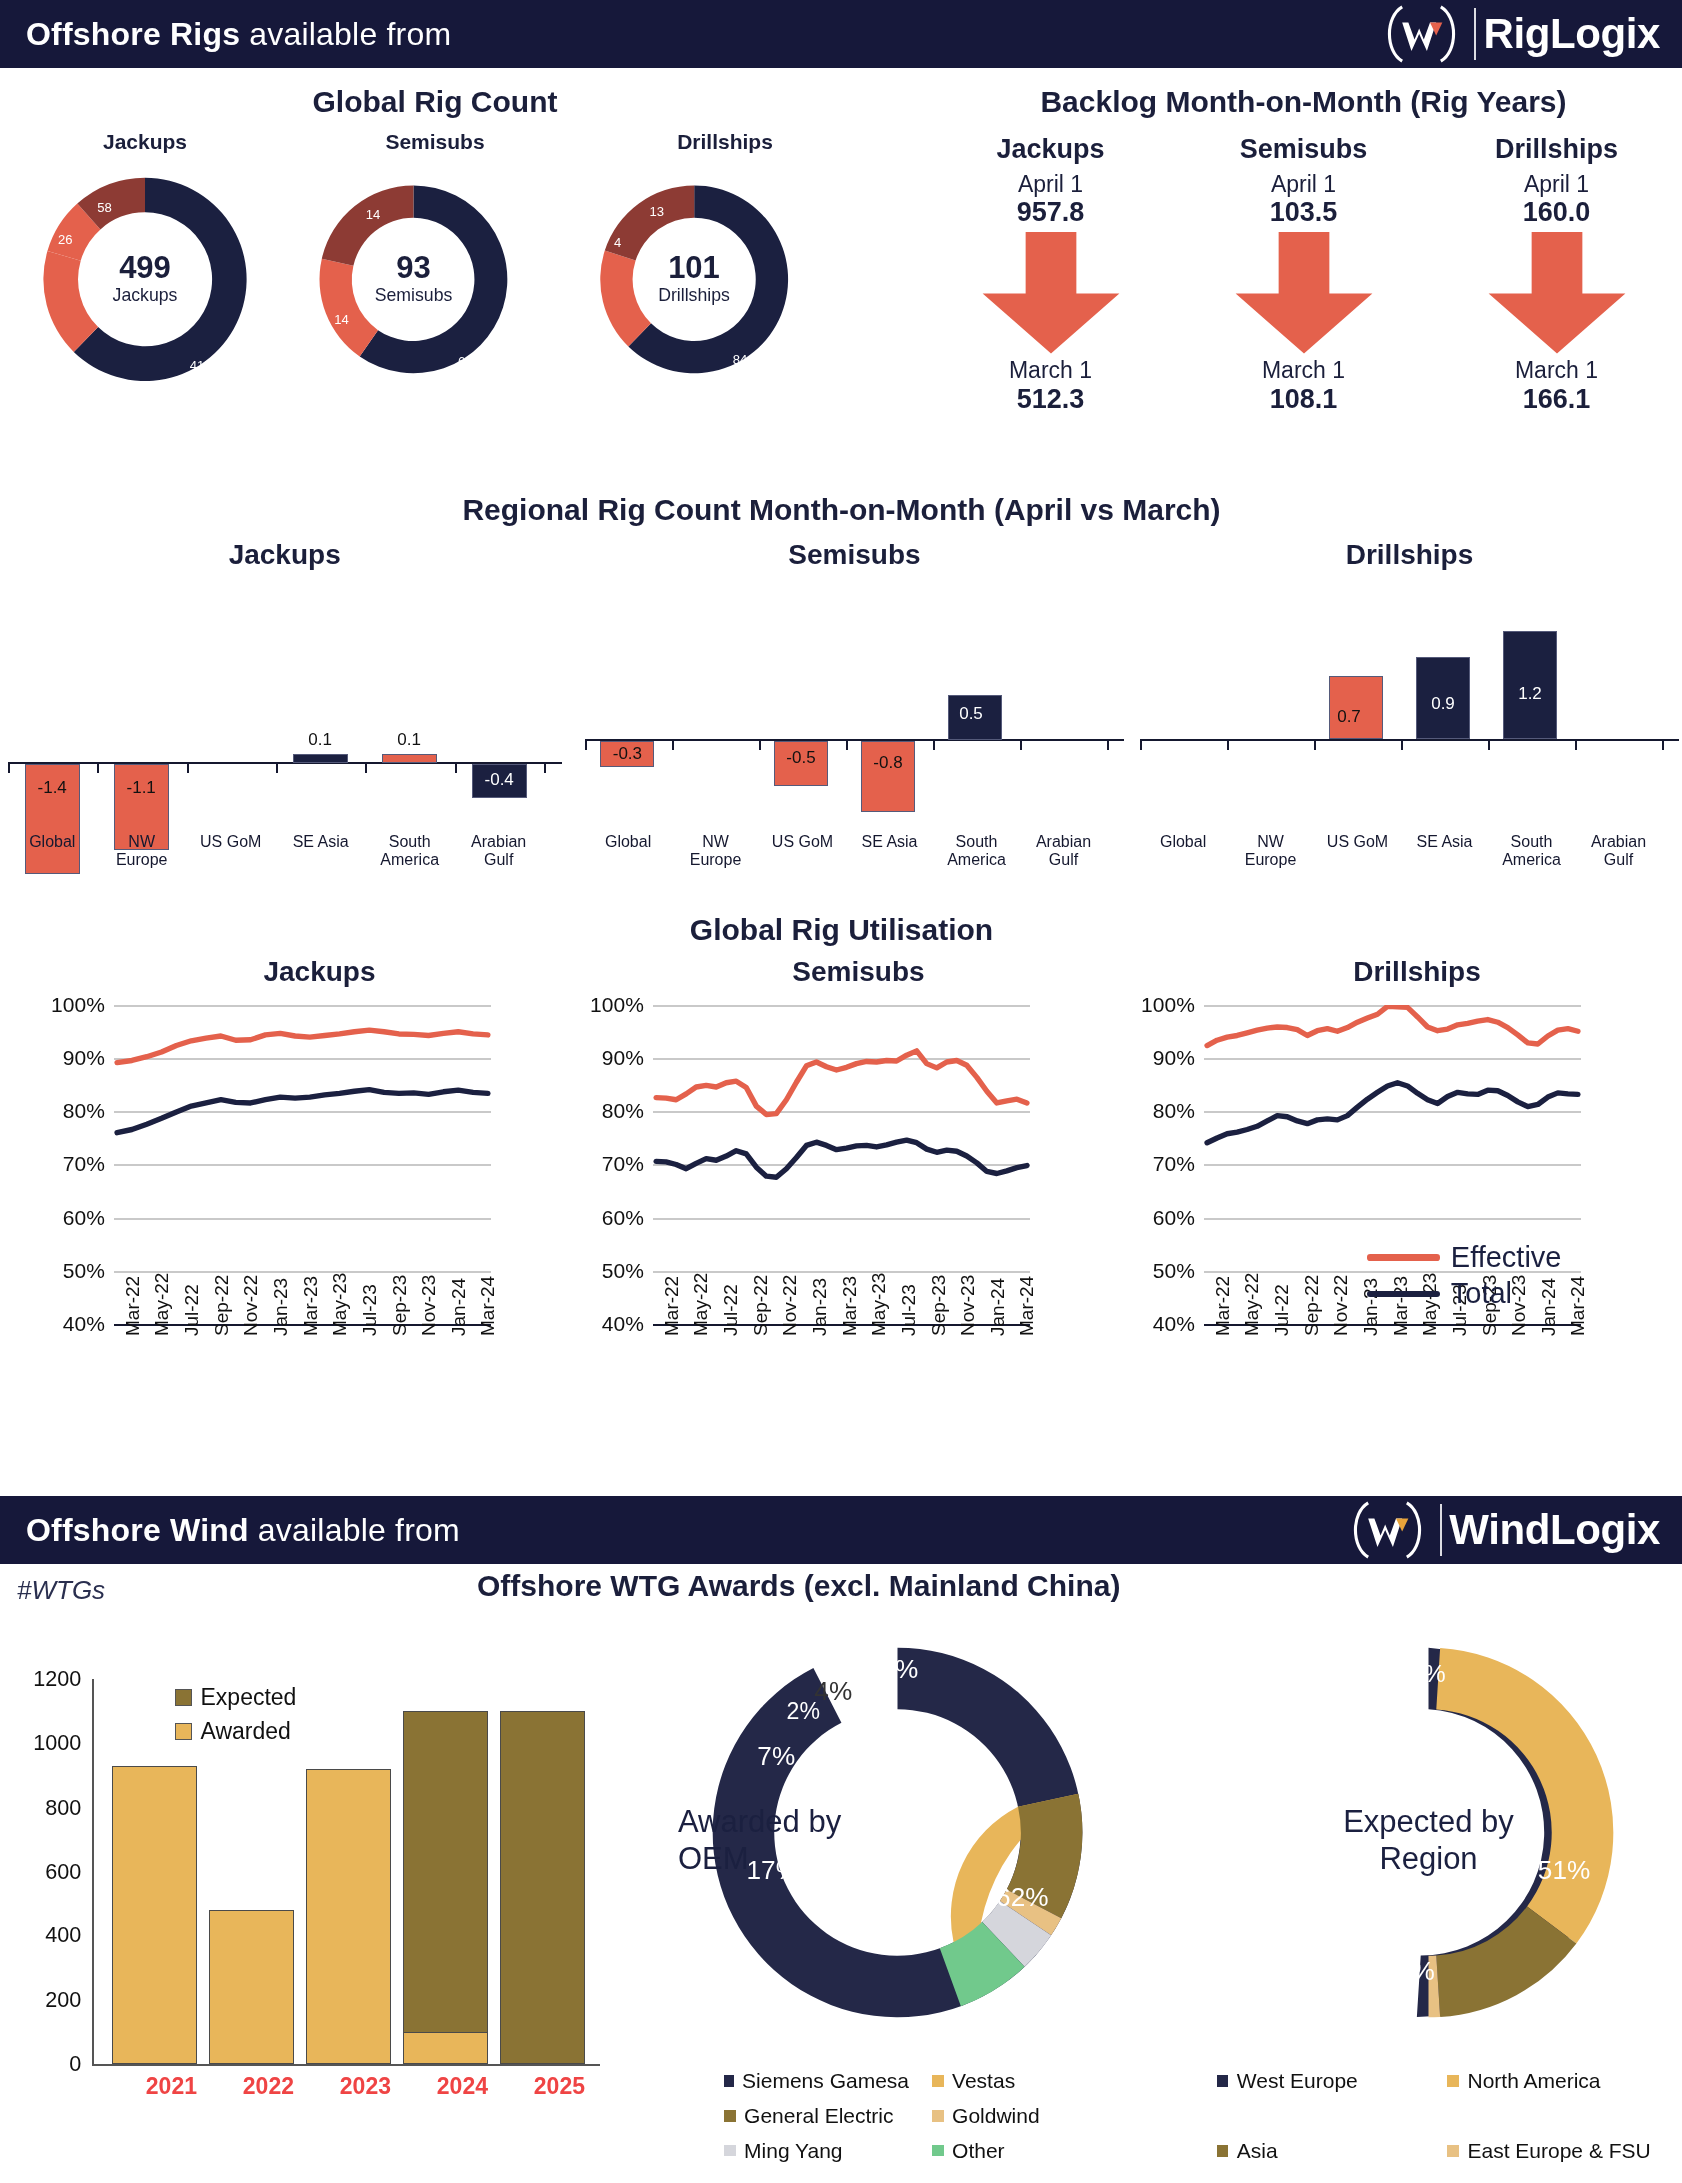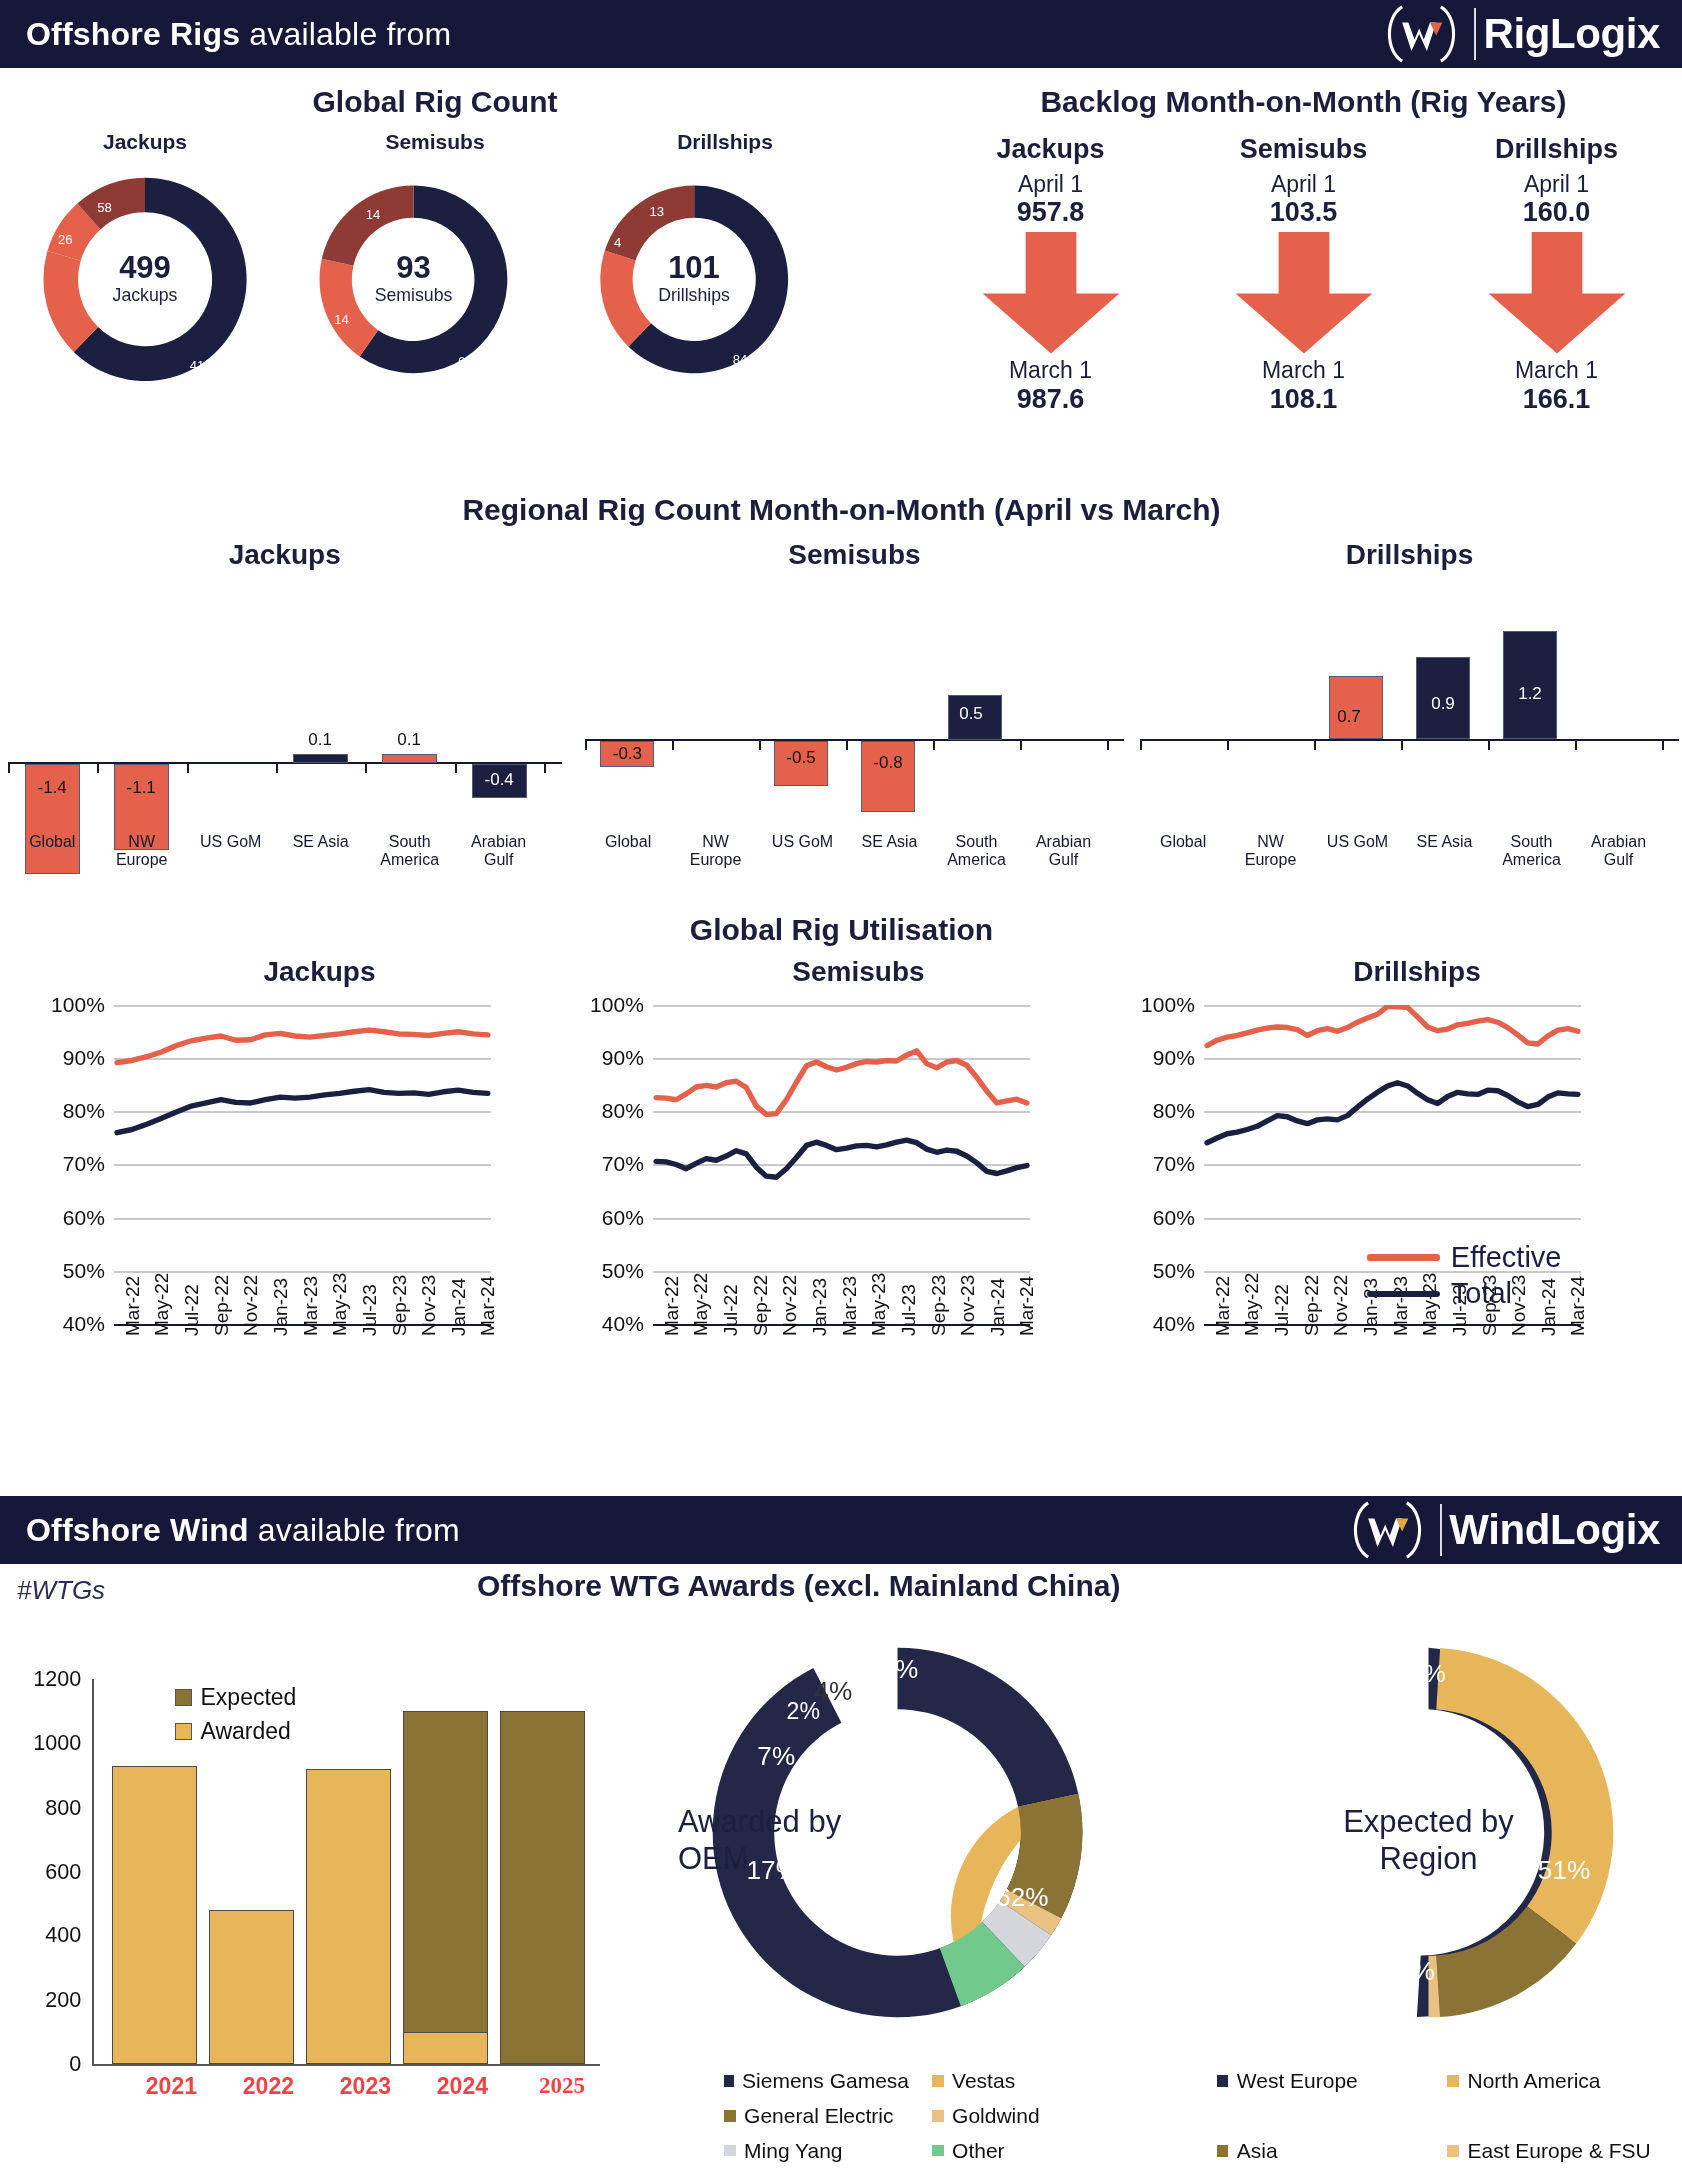--- a/index.html
+++ b/index.html
@@ -256,21 +256,21 @@
   <div class="row" style="margin-top:15.4px; justify-content:space-around;">
 
     <div class="arrow-col">
       <div class="hdr">Jackups</div>
       <div class="lbl">April 1</div>
       <div class="val">957.8</div>
       <svg class="arrow-shape" width="146" height="123" viewBox="0 0 190 160">
         <path d="M62,0 L128,0 L128,80 L184,80 L95,158 L6,80 L62,80 Z" fill="#e4614c"></path>
       </svg>
       <div class="lbl">March 1</div>
-      <div class="val">987.6</div>
+      <div class="val">512.3</div>
     </div>
 
     <div class="arrow-col">
       <div class="hdr">Semisubs</div>
       <div class="lbl">April 1</div>
       <div class="val">103.5</div>
       <svg class="arrow-shape" width="146" height="123" viewBox="0 0 190 160">
         <path d="M62,0 L128,0 L128,80 L184,80 L95,158 L6,80 L62,80 Z" fill="#e4614c"></path>
       </svg>
       <div class="lbl">March 1</div>
@@ -585,21 +585,21 @@
     <div class="wlegend" style="left:83px; top:39px;">
       <span class="sw" style="background:#e8b65a"></span>
       <span>Awarded</span>
     </div>
   </div>
   <div style="position:relative; height:39px; margin-top:9.2px;">
     <div class="wcat" style="left:20px; width:85px;">2021</div>
     <div class="wcat" style="left:117px; width:85px;">2022</div>
     <div class="wcat" style="left:214px; width:85px;">2023</div>
     <div class="wcat" style="left:311px; width:85px;">2024</div>
-    <div class="wcat" style="left:408px; width:85px;font-family:Liberation Serif, serif;">2025</div>
+    <div class="wcat" style="left:408px; width:85px;">2025</div>
   </div>
 </div>
 
 <div class="abs" style="left:678px; top:1613px; width:462px;">
   <svg width="439" height="439" viewBox="0 0 570 570">
     <g transform="translate(285,285)">
 
       <path d="M0,-240 A240,240 0 1,1 -109.2,-213.7 L-72.8,-142.5 A160,160 0 1,0 0,-160 Z" fill="#242848"></path>
 
       <path d="M-109.2,-213.7 A240,240 0 0,1 -234.8,50.3 L-156.5,33.5 A160,160 0 0,0 -72.8,-142.5 Z" fill="#e8b65a" transform="rotate(180)"></path>

